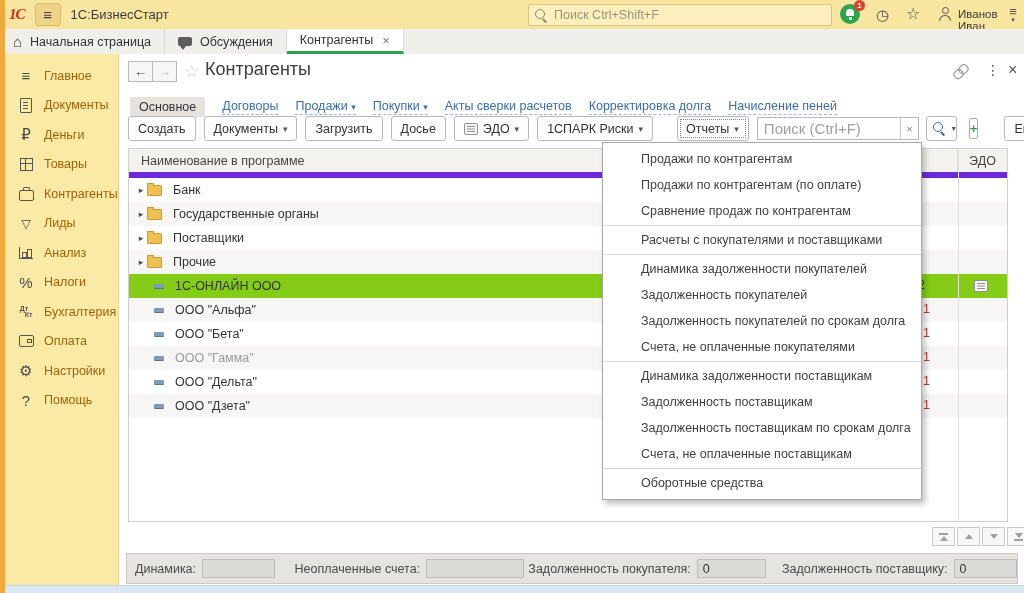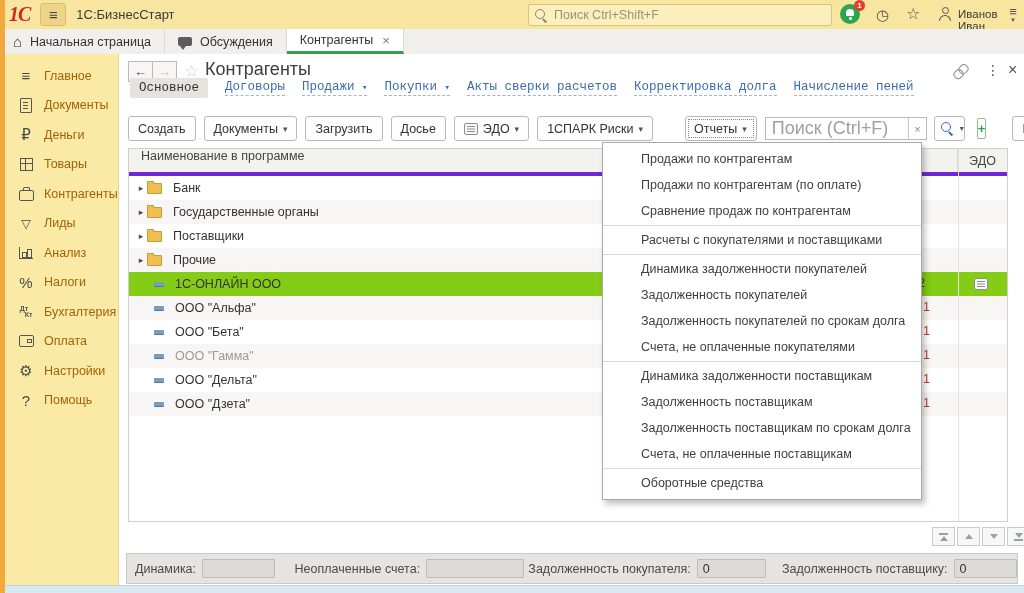--- a/index.html
+++ b/index.html
@@ -9,21 +9,21 @@
     font-size:12.5px;color:#333;background:#fff;
     -webkit-font-smoothing:antialiased;
   }
 
   
   #left-strip{position:absolute;left:0;top:0;width:5px;height:593px;background:#f2a93b;z-index:300;}
   #bottom-strip{position:absolute;left:0;top:585px;width:1024px;height:8px;background:#d9e8f2;border-top:1px solid #bcd3e2;z-index:290;}
 
   
   #topbar{position:absolute;left:0;top:0;width:1024px;height:29px;background:#f8e6a0;display:flex;align-items:center;}
-  .logo{font-weight:bold;font-style:italic;font-size:20px;color:#d6271c;margin-left:9px;letter-spacing:-1px;font-family:"Liberation Serif","DejaVu Serif",serif;}
+  .logo{font-weight:bold;font-style:italic;font-size:15px;color:#d6271c;margin-left:9px;letter-spacing:-1px;font-family:"Liberation Serif","DejaVu Serif",serif;}
   .burger-btn{margin-left:10px;width:24px;height:21px;background:#eed488;border:1px solid #d8bd6d;border-radius:3px;display:flex;align-items:center;justify-content:center;cursor:pointer;}
   .burger-btn span{font-size:15px;color:#444;line-height:1;}
   .app-title{margin-left:10px;font-size:13px;color:#3a3a3a;}
   .gsearch{position:absolute;left:528px;top:4px;width:302px;height:20px;background:#fbf0bd;border:1px solid #d9c47e;border-radius:2px;display:flex;align-items:center;}
   .gsearch input{border:none;background:transparent;outline:none;font-size:12.5px;color:#555;width:260px;font-family:inherit;}
   .gsearch input::placeholder{color:#9b9377;}
   .mag{width:13px;height:13px;position:relative;display:inline-block;margin:0 4px 0 6px;flex:0 0 auto;}
   .mag::before{content:"";position:absolute;left:0;top:0;width:8px;height:8px;border:1.5px solid #8d8668;border-radius:50%;}
   .mag::after{content:"";position:absolute;left:8px;top:9px;width:5px;height:1.5px;background:#8d8668;transform:rotate(45deg);transform-origin:left center;}
   .mag.blue::before{border-color:#3a6dad;}
@@ -86,43 +86,43 @@
   .nav-b.fwd{border-left:none;color:#c0c0c0;}
   .fav-star{position:absolute;left:66px;top:7px;font-size:17px;color:#cfccc6;cursor:pointer;}
   .page-title{position:absolute;left:87px;top:5px;font-size:18px;color:#3d3d3d;}
   .chain{position:absolute;left:834px;top:11px;width:18px;height:12px;cursor:pointer;transform:rotate(-45deg);}
   .chain::before{content:"";position:absolute;left:0;top:2px;width:8px;height:7px;border:1.5px solid #8a8a8a;border-radius:4px;}
   .chain::after{content:"";position:absolute;left:7px;top:2px;width:8px;height:7px;border:1.5px solid #8a8a8a;border-radius:4px;}
   .vdots{position:absolute;left:868px;top:8px;font-size:14px;color:#555;cursor:pointer;}
   .win-close{position:absolute;left:890px;top:7px;font-size:16px;color:#555;cursor:pointer;}
 
   
-  #navrow{position:absolute;left:12px;top:24px;display:flex;align-items:center;gap:17px;white-space:nowrap;font-family:Liberation Mono, monospace;}
+  #navrow{position:absolute;left:12px;top:43px;display:flex;align-items:center;gap:17px;white-space:nowrap;}
   .pill{background:#e6e3df;border-radius:2px;padding:3px 9px;color:#333;cursor:default;}
   .nlink{color:#3a6dad;cursor:pointer;border-bottom:1px dashed #9db6d6;padding-bottom:1px;}
   .nlink .dd{color:#3a6dad;font-size:9px;}
 
   
   #toolbar{position:absolute;left:10px;top:62px;width:892px;height:25px;display:flex;align-items:center;}
   .btn{height:23px;border:1px solid #b9b9b9;border-radius:3px;background:#fdfdfd;display:inline-flex;align-items:center;padding:0 9px;margin-right:8px;cursor:pointer;color:#333;white-space:nowrap;}
   .btn .dd{font-size:9px;color:#555;margin-left:5px;}
   .btn.focused{outline:1px dotted #888;outline-offset:-4px;}
   .edo-ic{width:12px;height:10px;border:1px solid #8f8f8f;border-radius:2px;position:relative;background:#f8f8f8;display:inline-block;margin-right:5px;}
   .edo-ic::before{content:"";position:absolute;left:2px;top:2px;right:2px;height:1px;background:#8f8f8f;box-shadow:0 2.5px 0 #8f8f8f,0 5px 0 #8f8f8f;}
   .tsearch{height:21px;border:1px solid #b9b9b9;background:#fff;display:inline-flex;align-items:center;margin-left:0;}
-  .tsearch input{border:none;outline:none;width:130px;padding:0 6px;font-size:18px;color:#0f172a;font-family:inherit;}
+  .tsearch input{border:none;outline:none;width:130px;padding:0 6px;font-size:15px;color:#0f172a;font-family:inherit;}
   .tsearch input::placeholder{color:#a0a0a0;}
   .clear-x{width:17px;height:21px;border-left:1px solid #c9c9c9;display:inline-flex;align-items:center;justify-content:center;color:#888;cursor:pointer;font-size:11px;}
   .magbtn{width:32px;height:23px;border:1px solid #b9b9b9;border-radius:3px;background:#fdfdfd;display:inline-flex;align-items:center;justify-content:center;margin-left:7px;cursor:pointer;}
   .magbtn .dd{font-size:8px;color:#555;margin-left:2px;}
   .gplus{width:19px;height:19px;border:1px solid #8fbf8f;border-radius:2px;background:#fff;display:inline-flex;align-items:center;justify-content:center;margin-left:12px;cursor:pointer;color:#2da44e;font-weight:bold;font-size:13px;line-height:1;}
 
   
   #table{position:absolute;left:10px;top:94px;width:880px;height:374px;border:1px solid #d2d0cc;box-sizing:border-box;background:#fff;}
-  .thead{height:23px;background:#f3f2ef;border-bottom:4px solid #6d28d9;display:flex;align-items:flex-start;color:#444;}
+  .thead{height:23px;background:#f3f2ef;border-bottom:6px solid #6d28d9;display:flex;align-items:center;color:#444;}
   .th-name{margin-left:12px;flex:1;}
   .th-edo{width:49px;text-align:center;border-left:1px solid #dbd9d5;align-self:stretch;display:flex;align-items:center;justify-content:center;}
   .trow{height:24px;display:flex;align-items:center;position:relative;cursor:pointer;}
   .trow.alt{background:#f7f6f4;}
   .trow.selected{background:#84cc16;}
   .expander{width:10px;margin-left:7px;font-size:9px;color:#4a4a4a;text-align:center;}
   .folder{width:13px;height:9px;background:#efc04f;border:1px solid #c89b35;border-radius:1px;position:relative;margin-left:1px;}
   .folder::before{content:"";position:absolute;top:-3px;left:-1px;width:5px;height:2px;background:#efc04f;border:1px solid #c89b35;border-bottom:none;border-radius:1px 1px 0 0;}
   .dash{width:10px;height:4px;background:#7d9cba;border-radius:1px;box-shadow:0 1px 0 #54779c;margin-left:25px;}
   .rname{margin-left:11px;color:#333;}
@@ -290,21 +290,21 @@
     <span class="btn">Досье</span>
     <span class="btn">
         <span class="edo-ic"></span>
         <span>ЭДО</span>
         <span class="dd">▾</span>
       </span>
     <span class="btn">
         <span>1СПАРК Риски</span>
         <span class="dd">▾</span>
       </span>
-    <span class="btn focused" style="margin-left:24px;padding-left:8px;">
+    <span class="btn focused" style="margin-left:16px;padding-left:8px;">
         <span>Отчеты</span>
         <span class="dd">▾</span>
       </span>
     <span class="tsearch">
       <input placeholder="Поиск (Ctrl+F)" style="">
       <span class="clear-x">×</span>
     </span>
     <span class="magbtn">
         <span class="mag blue"></span>
         <span class="dd">▾</span>

